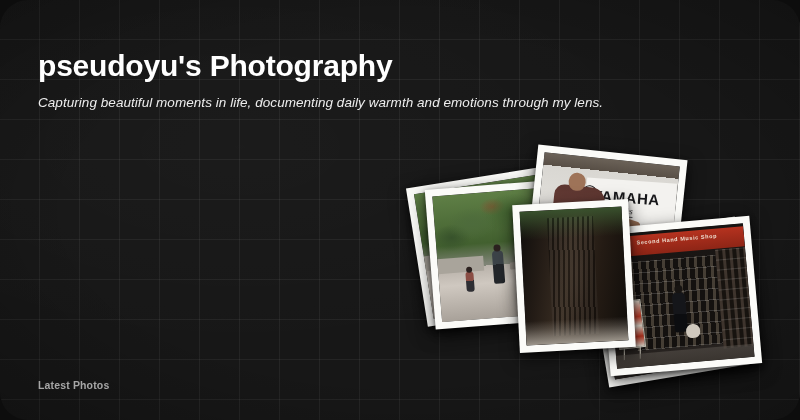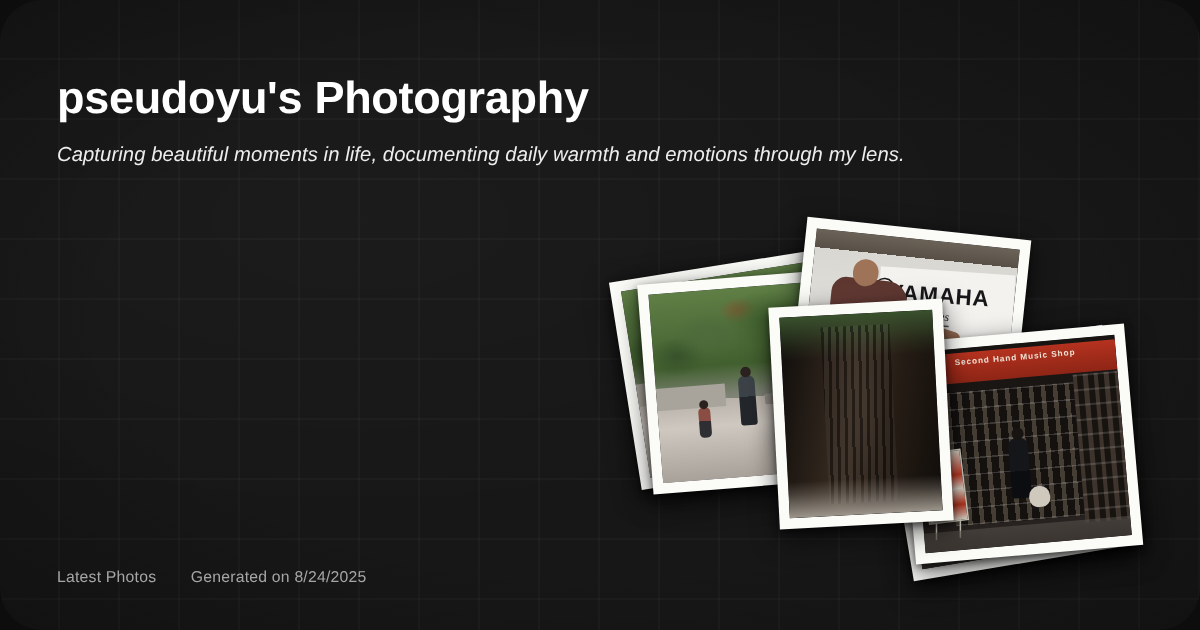--- a/index.html
+++ b/index.html
@@ -66,21 +66,22 @@
   }
 
   
   .footer {
     position: absolute;
     left: 38px;
     bottom: 28px;
     z-index: 5;
     display: flex;
     align-items: center;
-    gap: 23px;
+    gap: 10px;
+    font-weight: bold;
   }
   .footer-label,
   .footer-date {
     font-size: 10.5px;
     line-height: 13px;
     color: #a6a6a6;
     letter-spacing: 0.15px;
     white-space: nowrap;
   }
 
@@ -397,16 +398,15 @@
         <div class="scene scene-trunk">
           <div class="bark"></div>
         </div>
       </div>
     </div>
 
   </div>
 
   <div class="footer">
     <span class="footer-label">Latest Photos</span>
-    <span class="footer-date">Generated on 8/24/2025</span>
   </div>
 
 </div>
 
 </body></html>

